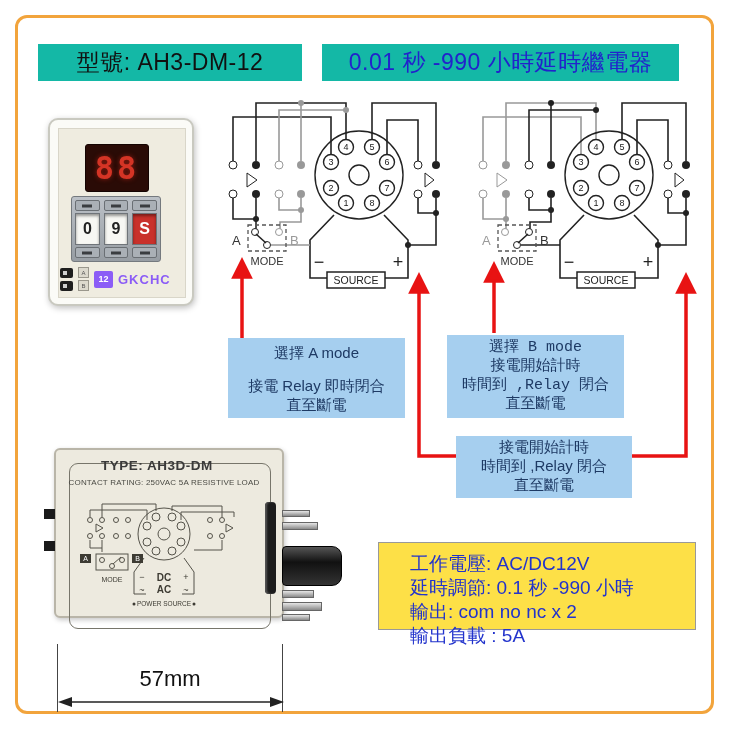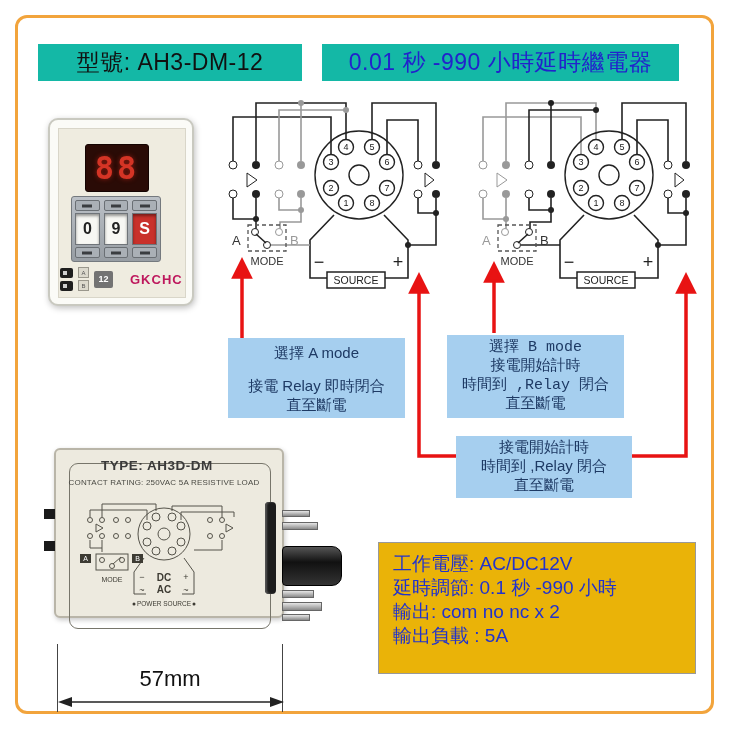--- a/index.html
+++ b/index.html
@@ -22,43 +22,43 @@
   .wheel-btn{height:9px;background:#aab0b6;border:1px solid #6a6f74;border-radius:2px;position:relative;}
   .wheel-btn::after{content:"";position:absolute;left:50%;top:50%;width:10px;height:3px;transform:translate(-50%,-50%);background:#3a3d40;}
   .wheel-win{flex:1;background:#f7f7f3;border:1px solid #6f7control4;border:1px solid #6f7479;box-shadow:inset 0 2px 3px rgba(0,0,0,.4);display:flex;align-items:center;justify-content:center;font-size:16px;font-weight:bold;color:#222;}
   .wheel-win.red{background:#c9312b;color:#fff;}
   .dev-bottom{left:10px;top:146px;width:124px;height:26px;display:flex;align-items:center;gap:5px;}
   .toggles{display:flex;flex-direction:column;gap:3px;}
   .toggle{width:13px;height:10px;background:#1e1e1e;border-radius:2px;position:relative;}
   .toggle::after{content:"";position:absolute;left:3px;top:3px;width:4px;height:4px;background:#cfcfcf;}
   .ab-col{display:flex;flex-direction:column;gap:2px;}
   .ab-tag{width:9px;height:9px;background:#dcd9cd;border:1px solid #9a978c;font-size:6px;color:#555;display:flex;align-items:center;justify-content:center;}
-  .sticker{width:19px;height:17px;background:#737373;border-radius:2px;color:#fff;font-size:9px;font-weight:bold;display:flex;align-items:center;justify-content:center;}
-  .brand{color:#be185d;font-size:13px;font-weight:bold;letter-spacing:1px;margin-left:12px;}
+  .sticker{width:19px;height:17px;background:#8b5cf6;border-radius:2px;color:#fff;font-size:9px;font-weight:bold;display:flex;align-items:center;justify-content:center;}
+  .brand{color:#8b5cf6;font-size:13px;font-weight:bold;letter-spacing:1px;}
   
   svg text{font-family:"Liberation Sans","DejaVu Sans",sans-serif;}
   
   .callout{background:#A6CFEF;color:#1E3A64;text-align:center;font-size:15px;line-height:19px;display:flex;flex-direction:column;justify-content:flex-end;box-sizing:border-box;padding:4px 2px;}
   .callout .gap{height:14px;}
   .co1{left:228px;top:338px;width:177px;height:80px;}
   .co2{left:447px;top:335px;width:177px;height:83px;font-family:Liberation Mono, monospace;}
   .co3{left:456px;top:436px;width:176px;height:62px;}
   
   .case{left:54px;top:448px;width:230px;height:170px;background:#EDEADF;border:2px solid #b9b5a8;border-radius:6px;box-sizing:border-box;box-shadow:1px 2px 5px rgba(0,0,0,.22);}
   .case-panel{left:13px;top:13px;width:202px;height:166px;border:1.5px solid #77756a;border-radius:9px;box-sizing:border-box;}
   .case-type{left:0;top:8px;width:202px;text-align:center;font-size:13.5px;font-weight:bold;color:#3a3a3a;letter-spacing:.5px;}
   .case-rating{left:7px;top:28px;width:202px;text-align:center;font-size:8px;color:#4a4a44;letter-spacing:.2px;}
   .case-slot{left:209px;top:52px;width:11px;height:92px;background:#1c1c1c;border-radius:4px;box-shadow:inset 2px 0 2px #555;}
   .pin{position:absolute;background:linear-gradient(#e6e6e6,#8a8a8a);border:1px solid #666;}
   .cylinder{position:absolute;left:282px;top:546px;width:58px;height:38px;background:linear-gradient(#555,#111 40%,#333);border-radius:4px 10px 10px 4px;border:1px solid #000;}
   .tab{position:absolute;left:44px;width:11px;height:10px;background:#1a1a1a;}
   .dim-ext{position:absolute;width:0;border-left:1.5px solid #444;}
   .dim-label{left:118px;top:666px;width:104px;text-align:center;font-size:22px;color:#111;}
   
-  .specs{left:378px;top:542px;width:318px;height:132px;background:#eab308;border:1.5px solid #999;box-sizing:border-box;padding:9px 14px;color:#2233CC;font-size:19px;line-height:24px;}
+  .specs{left:378px;top:542px;width:318px;height:88px;background:#fde047;border:1.5px solid #999;box-sizing:border-box;padding:9px 31px;color:#2233CC;font-size:19px;line-height:24px;}
 </style>
 </head>
 <body>
 
 <div id="canvas">
   <div class="abs frame"></div>
 
   <div class="abs hdr-box hdr-model">
     <span>型號:  AH3-DM-12</span>
   </div>

